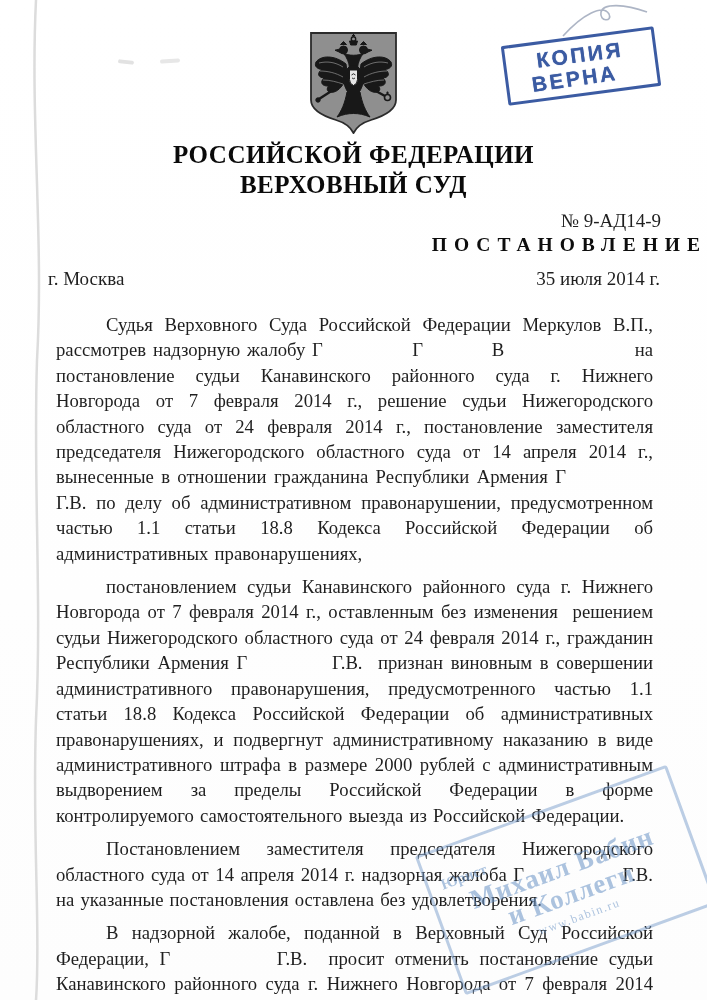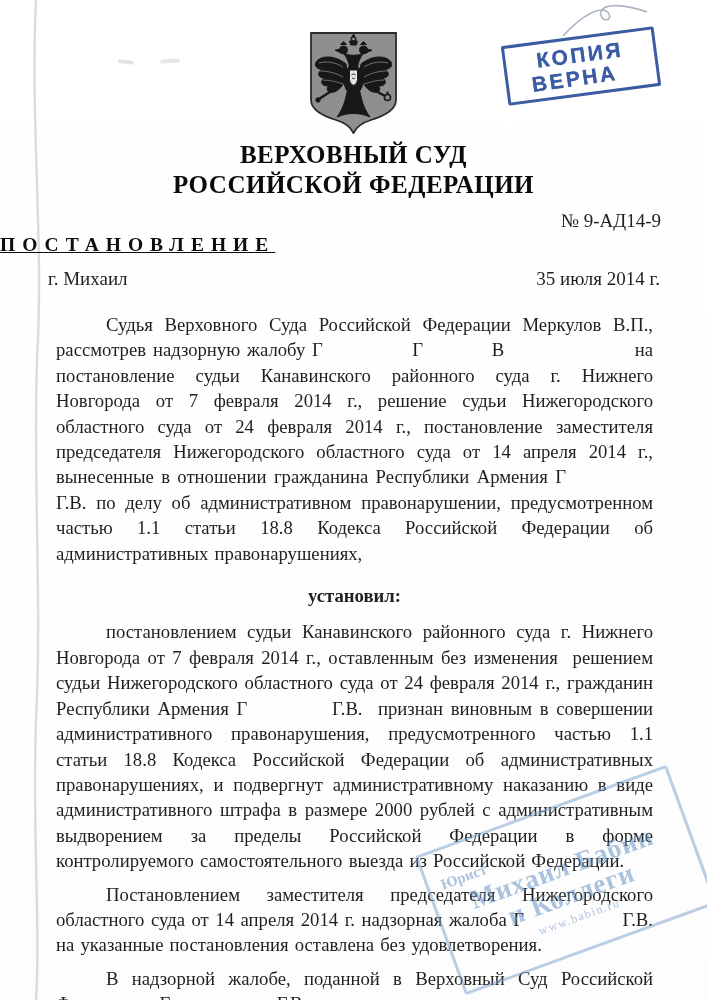--- a/index.html
+++ b/index.html
@@ -29,22 +29,22 @@
     text-shadow:0 0 0.7px #2d4f9c;opacity:0.93;
   }
   .stamp .l2{transform:translateX(-8px) rotate(-0.6deg);}
   
   .court-title{
     position:absolute;top:140px;left:0;width:100%;text-align:center;
     font-weight:700;font-size:25px;line-height:30px;color:#0a0a0a;letter-spacing:0.5px;
   }
   .case-number{position:absolute;top:210px;right:46px;font-size:19px;}
   .doc-type{
-    position:absolute;top:234px;left:0;width:100%;text-align:left;
-    font-weight:700;font-size:19.5px;letter-spacing:7px;color:#0d0d0d;text-decoration:underline;
+    position:absolute;top:234px;left:0;width:100%;text-align:right;
+    font-weight:700;font-size:19.5px;letter-spacing:7px;color:#0d0d0d;
   }
   .meta-row{
     position:absolute;top:268px;left:48px;right:47px;
     display:flex;justify-content:space-between;font-size:19px;
   }
   
   .body{
     position:absolute;top:304px;left:48px;width:613px;
     font-size:18.7px;line-height:25.4px;text-align:justify;word-spacing:1.5px;
     z-index:2;
@@ -115,36 +115,35 @@
   <svg class="pen-mark" width="130" height="40" viewBox="0 0 130 40">
     <path d="M18 36 C38 14 58 4 64 14 C68 22 54 22 56 12 C58 3 80 4 102 12" stroke="#9fa8bb" stroke-width="1.6" fill="none" opacity="0.85"></path>
   </svg>
 
   <div class="stamp">
     <div class="l1">КОПИЯ</div>
     <div class="l2">ВЕРНА</div>
   </div>
 
   <div class="court-title">
+    <div>РОССИЙСКОЙ ФЕДЕРАЦИИ</div>
     <div>ВЕРХОВНЫЙ СУД</div>
-    <div>РОССИЙСКОЙ ФЕДЕРАЦИИ</div>
   </div>
 
   <div class="case-number">№ 9-АД14-9</div>
 
   <div class="doc-type">ПОСТАНОВЛЕНИЕ</div>
 
   <div class="meta-row">
-    <span>г. Михаил</span>
+    <span>г. Москва</span>
     <span>35 июля 2014 г.</span>
   </div>
 
   <div class="body">
     <p>Судья Верховного Суда Российской Федерации Меркулов В.П., рассмотрев надзорную жалобу Г&nbsp;&nbsp;&nbsp;&nbsp;&nbsp;&nbsp;&nbsp;&nbsp;&nbsp;&nbsp;&nbsp;&nbsp; Г&nbsp;&nbsp;&nbsp;&nbsp;&nbsp;&nbsp;&nbsp;&nbsp;&nbsp; В&nbsp;&nbsp;&nbsp;&nbsp;&nbsp;&nbsp;&nbsp;&nbsp;&nbsp;&nbsp;&nbsp;&nbsp;&nbsp;&nbsp;&nbsp;&nbsp;&nbsp;&nbsp; на постановление судьи Канавинского районного суда г. Нижнего Новгорода от 7 февраля 2014 г., решение судьи Нижегородского областного суда от 24 февраля 2014 г., постановление заместителя председателя Нижегородского областного суда от 14 апреля 2014 г., вынесенные в отношении гражданина Республики Армения Г&nbsp;&nbsp;&nbsp;&nbsp;&nbsp;&nbsp;&nbsp;&nbsp;&nbsp;&nbsp;&nbsp;&nbsp; Г.В. по делу об административном правонарушении, предусмотренном частью 1.1 статьи 18.8 Кодекса Российской Федерации об административных правонарушениях,</p>
-    <p class="established">установил:</p>
     <p>постановлением судьи Канавинского районного суда г. Нижнего Новгорода от 7 февраля 2014 г., оставленным без изменения&nbsp; решением судьи Нижегородского областного суда от 24 февраля 2014 г., гражданин Республики Армения Г&nbsp;&nbsp;&nbsp;&nbsp;&nbsp;&nbsp;&nbsp;&nbsp;&nbsp;&nbsp; Г.В.&nbsp; признан виновным в совершении административного правонарушения, предусмотренного частью 1.1 статьи 18.8 Кодекса Российской Федерации об административных правонарушениях, и подвергнут административному наказанию в виде административного штрафа в размере 2000 рублей с административным выдворением за пределы Российской Федерации в форме контролируемого самостоятельного выезда из Российской Федерации.</p>
     <p>Постановлением заместителя председателя Нижегородского областного суда от 14 апреля 2014 г. надзорная жалоба Г&nbsp;&nbsp;&nbsp;&nbsp;&nbsp;&nbsp;&nbsp;&nbsp;&nbsp;&nbsp;&nbsp;&nbsp;&nbsp;&nbsp; Г.В. на указанные постановления оставлена без удовлетворения.</p>
     <p>В надзорной жалобе, поданной в Верховный Суд Российской Федерации, Г&nbsp;&nbsp;&nbsp;&nbsp;&nbsp;&nbsp;&nbsp;&nbsp;&nbsp; Г.В.&nbsp; просит отменить постановление судьи Канавинского районного суда г. Нижнего Новгорода от 7 февраля 2014 г., решение судьи Нижегородского областного суда от 24 февраля 2014 г., постановление заместителя председателя Нижегородского областного суда от 14 апреля 2014 г., вынесенные в отношении его по делу об административном правонарушении, предусмотренном частью 1.1 статьи 18.8 Кодекса Российской</p>
   </div>
 
   <div class="watermark">
     <div class="wm-small">Юрист</div>
     <div class="wm-big">Михаил Бабин</div>
     <div class="wm-big">и Коллеги</div>
     <div class="wm-url">www.babin.ru</div>

